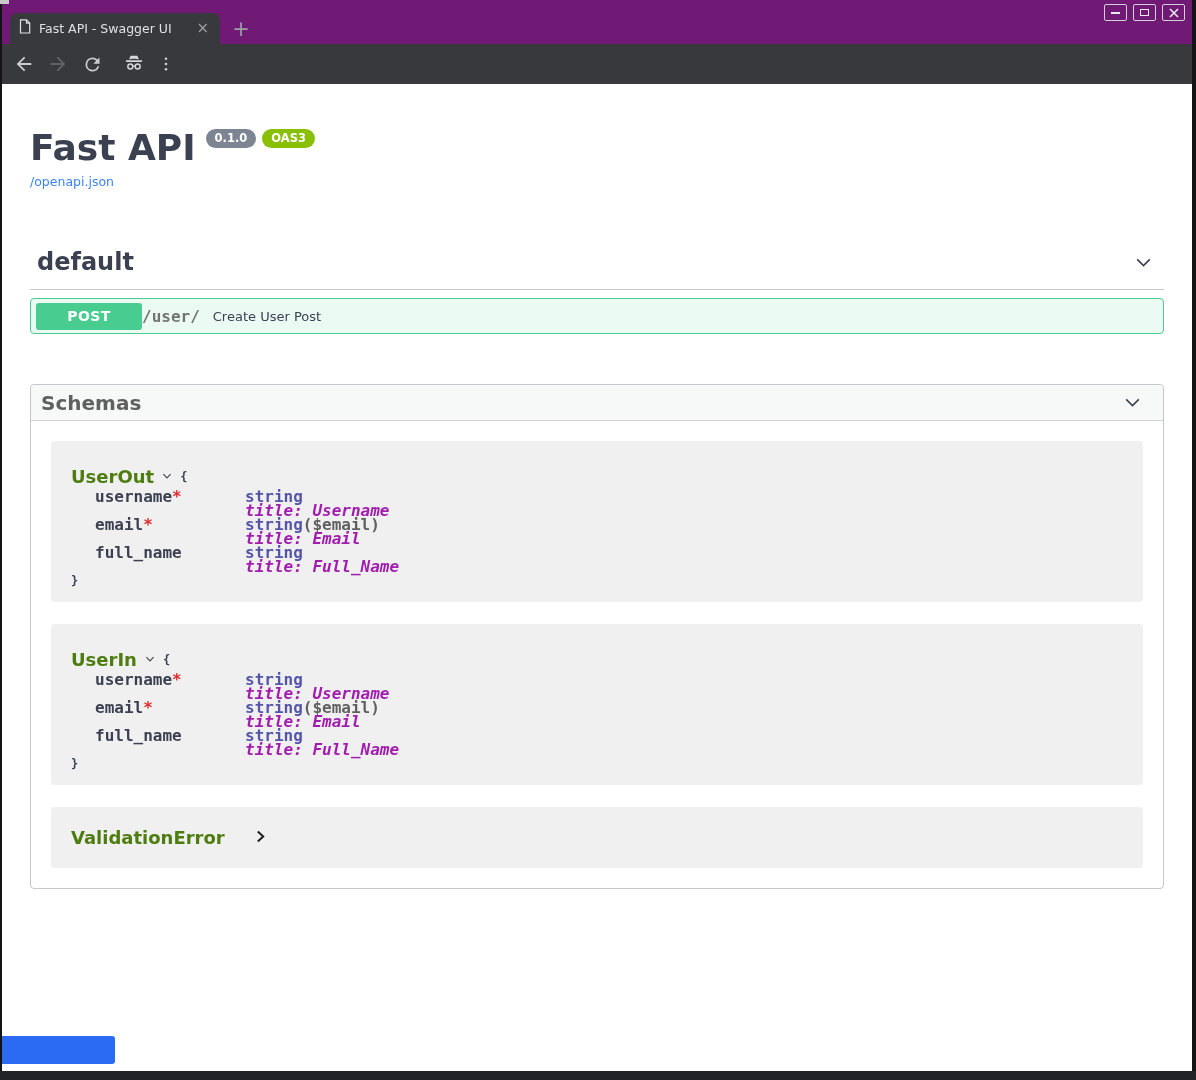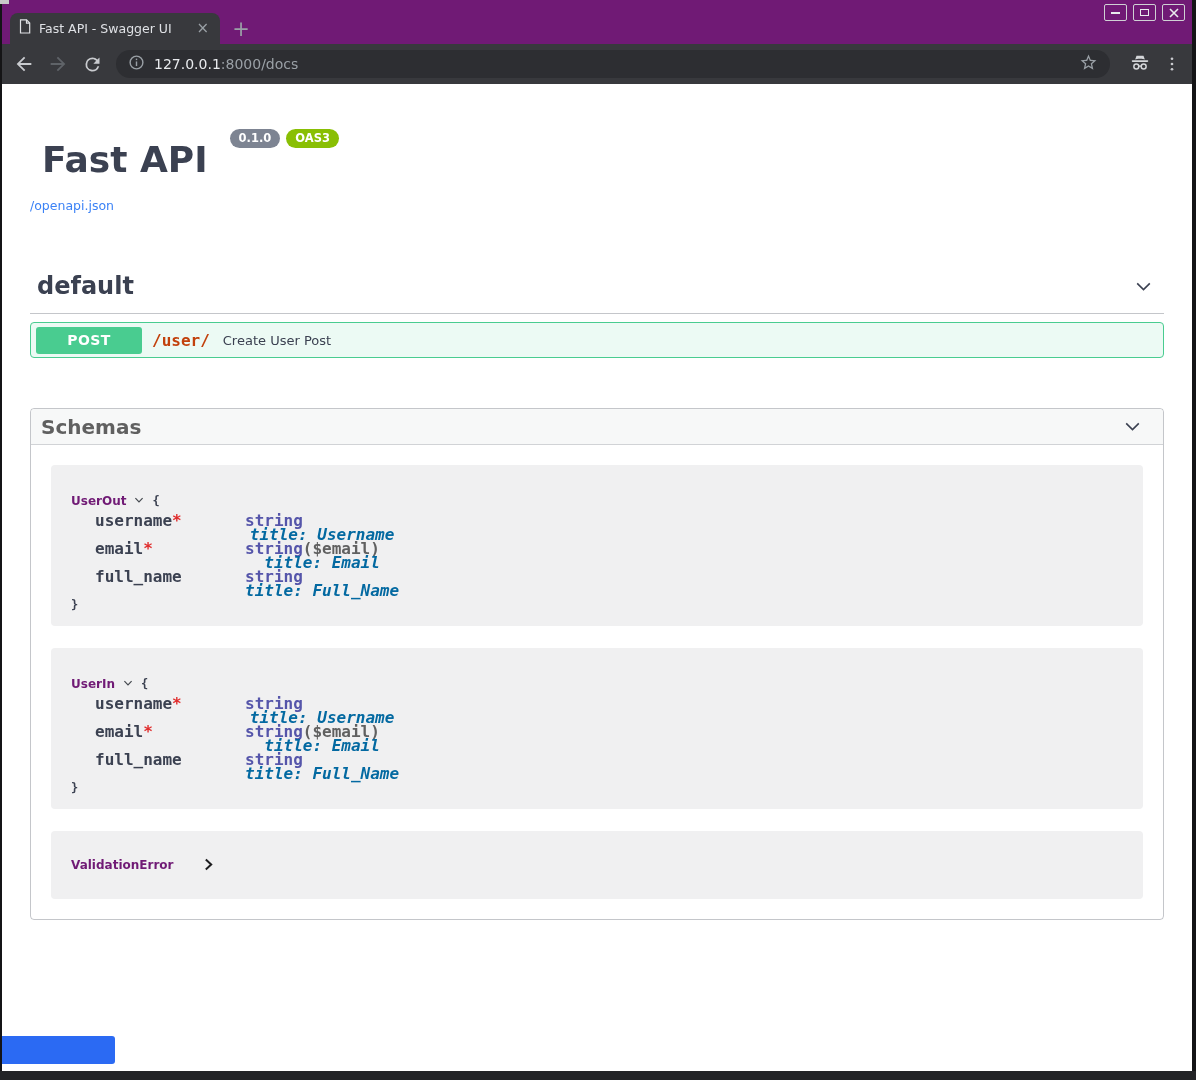--- a/index.html
+++ b/index.html
@@ -42,64 +42,64 @@
   .omni-spacer { flex:1; }
   .right-icon { width:24px; height:24px; margin-left:8px; display:flex; align-items:center; justify-content:center; }
 
   
   .page { position:absolute; top:84px; left:2px; right:4px; bottom:9px; background:#fff;
     overflow:hidden; color:#3b4151; z-index:10; }
   .wrapper { padding:0 28px; }
 
   .info { padding-top:44px; }
   .title-row { display:flex; align-items:flex-start; gap:10px; }
-  .api-title { font-size:36px; line-height:40px; font-weight:bold; color:#3b4151; margin:12px; }
+  .api-title { font-size:36px; line-height:40px; font-weight:bold; color:#3b4151; margin:0; }
   .badges { display:flex; gap:6px; margin-top:1px; }
   .badge { font-size:11.5px; font-weight:bold; color:#fff; padding:3px 9px; border-radius:10px; line-height:13px; }
   .badge-version { background:#7d8492; }
   .badge-oas { background:#89bf04; }
   .spec-link { display:inline-block; margin-top:6px; font-size:12.5px; color:#3b82f6; text-decoration:none; }
 
   .tag-section { margin-top:57px; }
   .tag-header { display:flex; align-items:center; padding-bottom:12px; border-bottom:1px solid rgba(59,65,81,.3); }
   .tag-name { font-size:24px; line-height:30px; font-weight:bold; color:#3b4151; margin-left:7px; }
   .chev-btn { margin-left:auto; margin-right:10px; display:flex; align-items:center; }
 
   .opblock { margin-top:8px; height:36px; border:1px solid #49cc90; border-radius:4px;
     background:rgba(73,204,144,.1); display:flex; align-items:center; padding:0 5px; }
   .op-method { min-width:106px; height:27px; background:#49cc90; border-radius:3px;
     color:#fff; font-weight:bold; font-size:14px; letter-spacing:.4px;
     display:flex; align-items:center; justify-content:center; }
   .op-path { font-family:"DejaVu Sans Mono","Liberation Mono",monospace; font-weight:bold;
-    font-size:16px; color:#c2410c; margin-left:10px; }
+    font-size:16px; color:#737373; }
   .op-summary { font-size:13px; color:#3b4151; margin-left:13px; }
 
   .section-models { margin-top:50px; border:1px solid rgba(59,65,81,.3); border-radius:4px; }
   .models-header { height:36px; display:flex; align-items:center; padding:0 10px;
     background:#f7f8f8; border-bottom:1px solid rgba(59,65,81,.2); border-radius:4px 4px 0 0; }
   .models-heading { font-size:20px; font-weight:bold; color:#606060; margin:0; }
   .models-body { padding:20px; }
 
   .model-box { background:#f0f0f1; border-radius:4px; margin-bottom:22px; padding:26px 20px 14px; }
   .model-box:last-child { margin-bottom:0; }
   .model-head { display:flex; align-items:center; gap:7px; line-height:20px; margin-bottom:3px; }
-  .model-title { font-size:12px; font-weight:bold; color:#701a75; }
+  .model-title { font-size:18px; font-weight:bold; color:#4d7c0f; }
   .brace { font-family:"DejaVu Sans Mono","Liberation Mono",monospace; font-size:12px; color:#3b4151; font-weight:bold; }
   .close-brace { margin-left:0; line-height:14px; padding-top:0; }
 
   table.props { border-collapse:collapse; margin-left:24px; }
   table.props td { padding:0; vertical-align:top;
     font-family:"DejaVu Sans Mono","Liberation Mono",monospace; font-size:16px; line-height:14px; }
   td.prop-name { width:150px; font-weight:bold; color:#3b4151; }
   .star { color:#e02b2b; }
   .prop-type { color:#5555aa; font-weight:bold; }
   .prop-format { color:#606060; font-weight:bold; }
-  .prop-title { font-style:italic; color:#0369a1; font-weight:bold;text-align:center; }
-
-  .model-box.collapsed { display:flex; align-items:center; gap:31px; padding:18px 20px; height:68px; }
+  .prop-title { font-style:italic; color:#a21caf; font-weight:bold; }
+
+  .model-box.collapsed { display:flex; align-items:center; gap:31px; padding:18px 20px; height:61px; }
 
   .status-bubble { position:absolute; left:2px; bottom:16px; width:113px; height:28px;
     background:#2b6af3; border-radius:0 3px 3px 0; z-index:40; }
 </style>
 </head>
 <body>
 
 <div class="chrome-top">
   <div class="corner-sliver"></div>
 
@@ -140,36 +140,20 @@
     <svg width="22" height="22" viewBox="0 0 24 24">
         <path d="M12 4l-1.41 1.41L16.17 11H4v2h12.17l-5.58 5.59L12 20l8-8z" fill="#5f6368"></path>
       </svg>
   </span>
   <span class="nav-icon">
     <svg width="21" height="21" viewBox="0 0 24 24">
         <path d="M17.65 6.35A7.95 7.95 0 0 0 12 4a8 8 0 1 0 7.73 10h-2.08A6 6 0 1 1 12 6c1.66 0 3.14.69 4.22 1.78L13 11h7V4l-2.35 2.35z" fill="#c9cbcf"></path>
       </svg>
   </span>
 
-  <div class="omnibox">
-    <span>
-      <svg width="17" height="17" viewBox="0 0 24 24">
-          <circle cx="12" cy="12" r="9" fill="none" stroke="#9aa0a6" stroke-width="2"></circle>
-          <rect x="11" y="10.5" width="2" height="6.5" fill="#9aa0a6"></rect>
-          <rect x="11" y="6.5" width="2" height="2.2" fill="#9aa0a6"></rect>
-        </svg>
-    </span>
-    <span class="url"><span class="url-host">127.0.0.1</span><span class="url-path">:8000/docs</span></span>
-    <span class="omni-spacer"></span>
-    <span>
-      <svg width="19" height="19" viewBox="0 0 24 24">
-          <path d="M22 9.24l-7.19-.62L12 2 9.19 8.63 2 9.24l5.46 4.73L5.82 21 12 17.27 18.18 21l-1.63-7.03L22 9.24zM12 15.4l-3.76 2.27 1-4.28-3.32-2.88 4.38-.38L12 6.1l1.71 4.04 4.38.38-3.32 2.88 1 4.28L12 15.4z" fill="#9aa0a6"></path>
-        </svg>
-    </span>
-  </div>
 
   <span class="right-icon">
     <svg width="24" height="22" viewBox="0 0 24 24">
         <path d="M12 6.2c-2.4 0-4.3.4-5.3.9L8.2 3h7.6l1.5 4.1c-1-.5-2.9-.9-5.3-.9z" fill="#d4d6d9"></path>
         <rect x="3" y="8" width="18" height="1.7" rx=".85" fill="#d4d6d9"></rect>
         <circle cx="8" cy="14.8" r="2.7" fill="none" stroke="#d4d6d9" stroke-width="1.6"></circle>
         <circle cx="16" cy="14.8" r="2.7" fill="none" stroke="#d4d6d9" stroke-width="1.6"></circle>
         <path d="M10.7 14.6c.85-.75 1.75-.75 2.6 0" fill="none" stroke="#d4d6d9" stroke-width="1.5"></path>
       </svg>
   </span>

